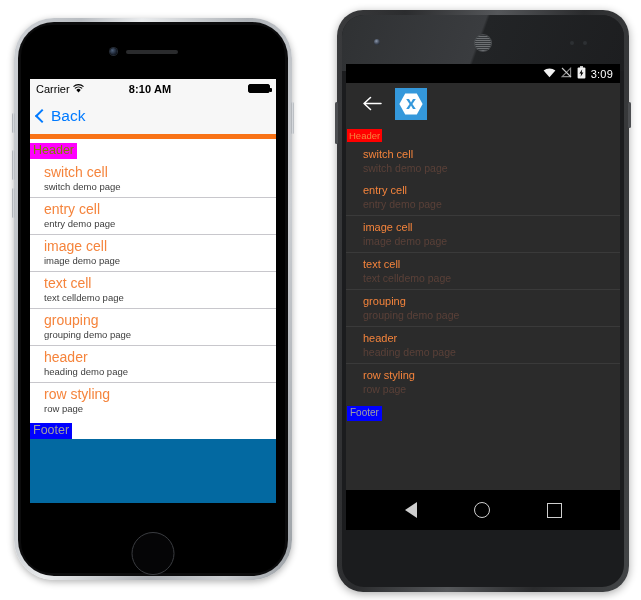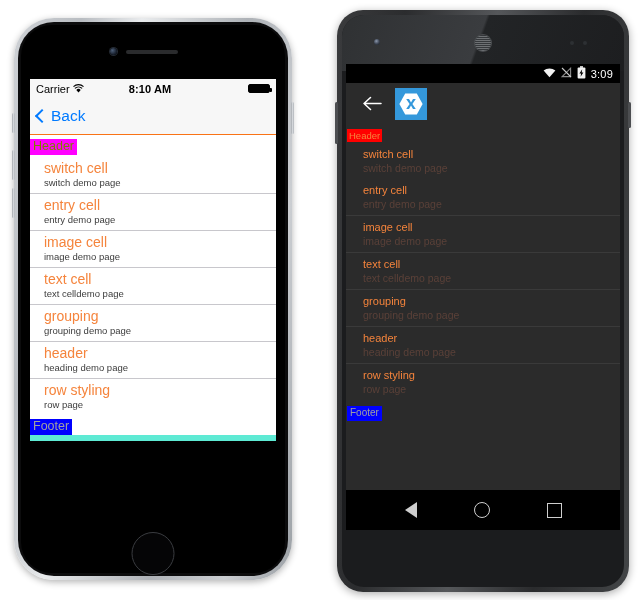--- a/index.html
+++ b/index.html
@@ -75,22 +75,22 @@
     border-radius: 2px;
   }
   .ip-btn.silent { left: -2px; top: 95px; width: 3px; height: 20px; }
   .ip-btn.volup  { left: -2px; top: 132px; width: 3px; height: 30px; }
   .ip-btn.voldn  { left: -2px; top: 170px; width: 3px; height: 30px; }
   .ip-btn.power  { right: -2px; top: 84px; width: 3px; height: 32px; }
 
   .ip-screen {
     position: absolute;
     left: 16px; top: 61px;
-    width: 246px; height: 362px;
-    background: #5eead4;
+    width: 246px; height: 424px;
+    background: #0369a1;
     overflow: hidden;
   }
 
   
   .ios-status {
     height: 19px;
     background: #f7f7f7;
     display: flex;
     align-items: center;
     padding: 0 6px;
@@ -115,21 +115,21 @@
   }
   .batt::after {
     content:""; position:absolute; right:-3px; top:2.5px;
     width:2px; height:4px; background:#000; border-radius:0 1px 1px 0;
   }
 
   
   .ios-nav {
     height: 36px;
     background: #f7f7f7;
-    border-bottom: 1px solid #f97316;
+    border-bottom: 5px solid #f97316;
     display: flex;
     align-items: center;
     padding-left: 7px;
   }
   .ios-back {
     display: flex; align-items: center; gap: 3px;
     color: #007aff; font-size: 15.5px;
   }
   .ios-back .chev {
     display: inline-block;

